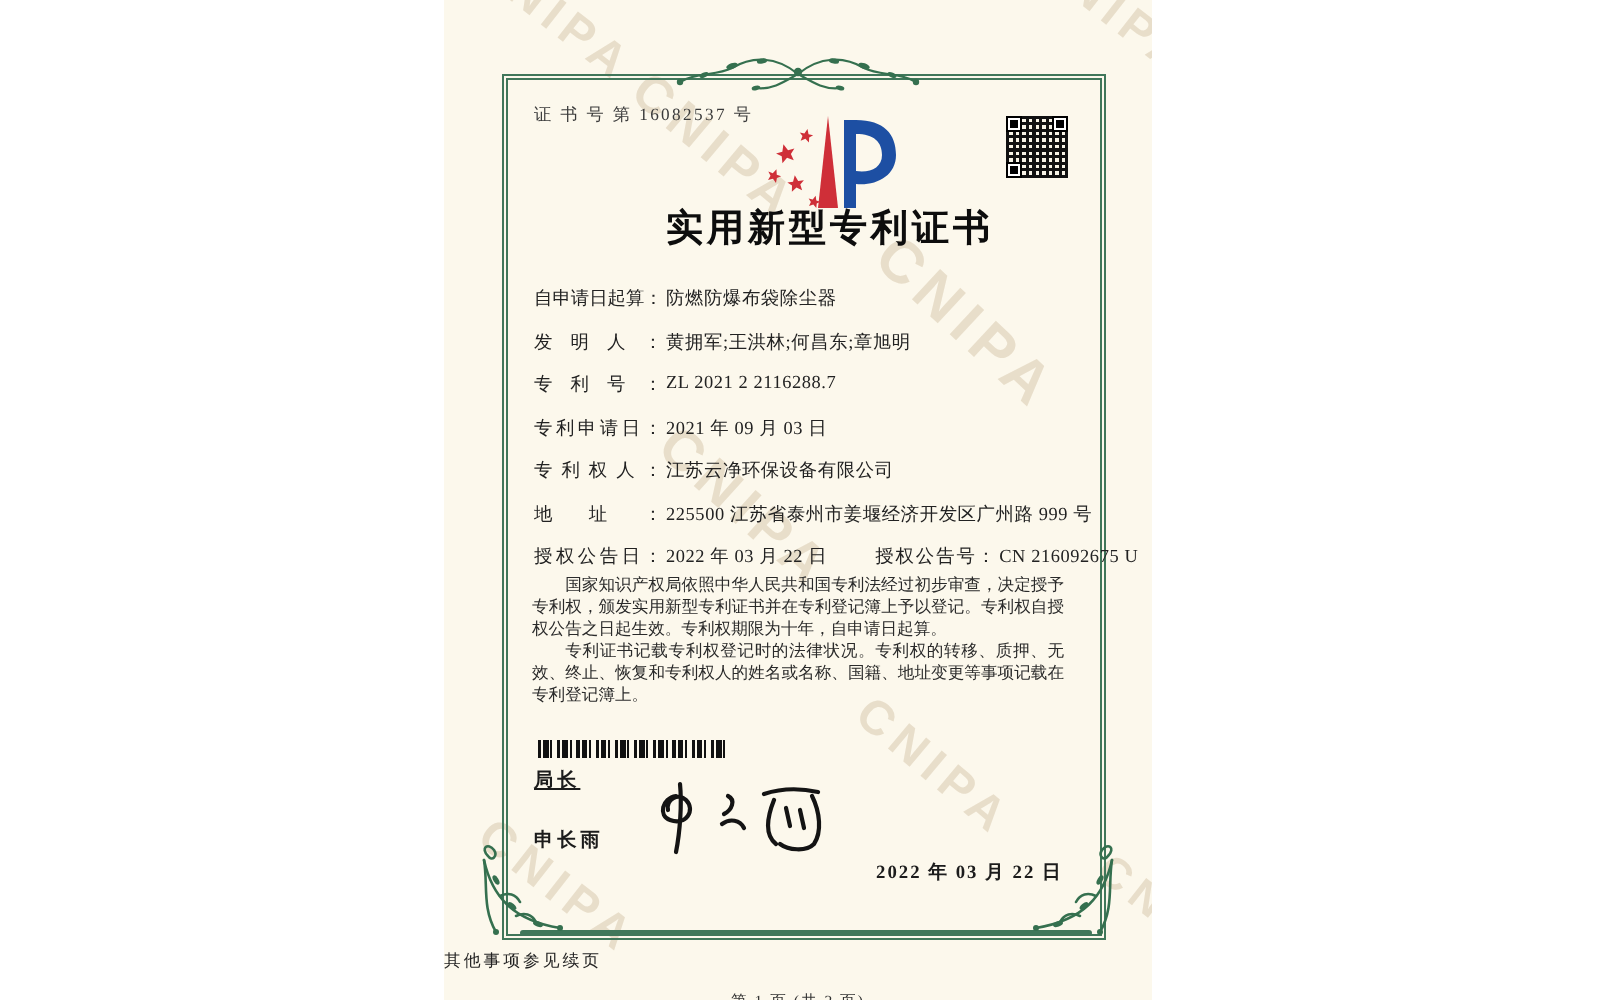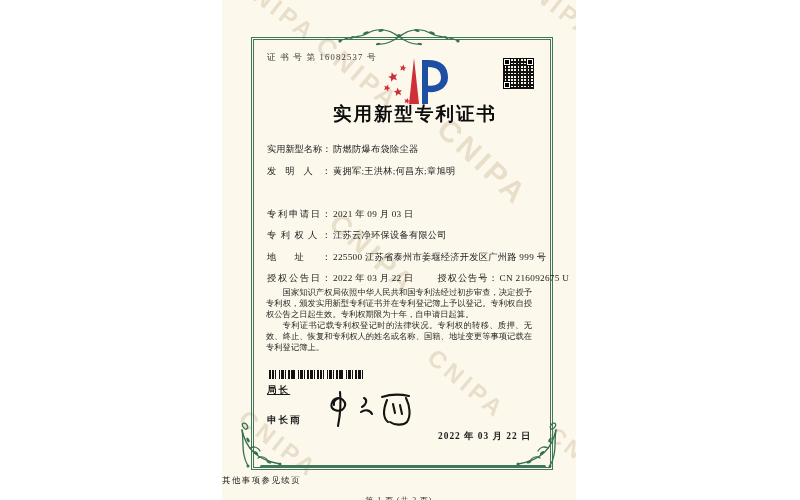--- a/index.html
+++ b/index.html
@@ -141,24 +141,27 @@
 
       <div class="qr">
         <div class="fp tl"></div>
         <div class="fp tr"></div>
         <div class="fp bl"></div>
       </div>
 
       <div class="title">实用新型专利证书</div>
 
       <div class="row" style="top:143px;">
-        <span class="flabel">实用新型名称：</span><span class="fval">防燃防爆布袋除尘器</span>
+        <span class="flabel">自申请日起算：</span><span class="fval">防燃防爆布袋除尘器</span>
       </div>
       <div class="row" style="top:164.5px;">
         <span class="flabel">发明人：</span><span class="fval">黄拥军;王洪林;何昌东;章旭明</span>
+      </div>
+      <div class="row" style="top:186px;">
+        <span class="flabel">专利号：</span><span class="fval">ZL 2021 2 2116288.7</span>
       </div>
       <div class="row" style="top:207.5px;">
         <span class="flabel">专利申请日：</span><span class="fval">2021 年 09 月 03 日</span>
       </div>
       <div class="row" style="top:229px;">
         <span class="flabel">专利权人：</span><span class="fval">江苏云净环保设备有限公司</span>
       </div>
       <div class="row" style="top:250.5px;">
         <span class="flabel">地址：</span><span class="fval">225500 江苏省泰州市姜堰经济开发区广州路 999 号</span>
       </div>

